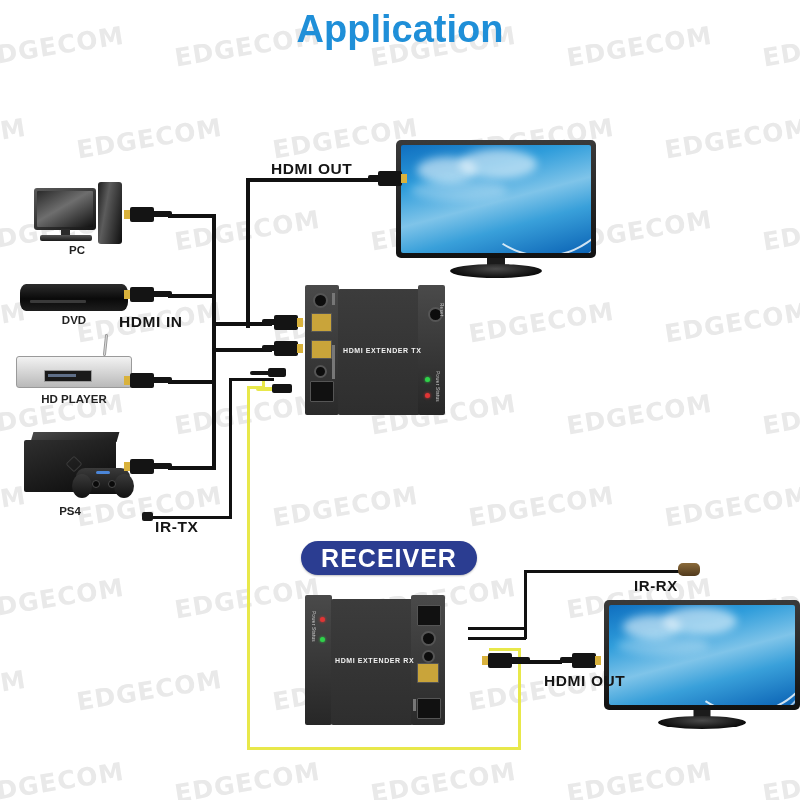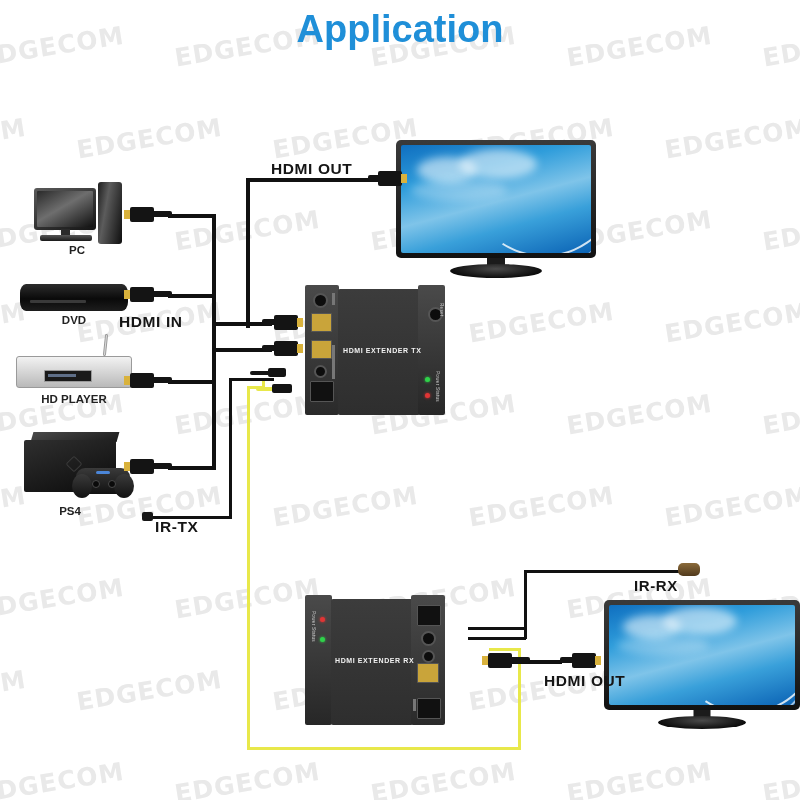--- a/index.html
+++ b/index.html
@@ -369,20 +369,21 @@
     <div class="jack" style="left:116px;top:36px;width:11px;height:11px;"></div>
     <div class="jack" style="left:117px;top:55px;width:9px;height:9px;"></div>
     <div class="port gold" style="left:112px;top:68px;width:20px;height:18px;"></div>
     <div class="port" style="left:112px;top:103px;width:22px;height:19px;"></div>
     <div style="position:absolute;left:108px;top:104px;width:3px;height:12px;background:#777;"></div>
   </div>
 
   <div class="ir-tx" style="left:142px;top:512px;"></div>
   <div class="ir-rx" style="left:678px;top:563px;"></div>
 
+  <div class="badge" id="badge-rx">RECEIVER</div>
 
   <div class="lbl" style="left:271px;top:160px;font-size:15.5px;letter-spacing:.6px;">HDMI OUT</div>
   <div class="lbl" style="left:119px;top:313px;font-size:15.5px;letter-spacing:.6px;">HDMI IN</div>
   <div class="lbl" style="left:155px;top:518px;font-size:15.5px;letter-spacing:.6px;">IR-TX</div>
   <div class="lbl" style="left:634px;top:577px;font-size:15px;letter-spacing:.6px;">IR-RX</div>
   <div class="lbl" style="left:544px;top:672px;font-size:15.5px;letter-spacing:.6px;">HDMI OUT</div>
 
 </div>
 
 </body></html>

